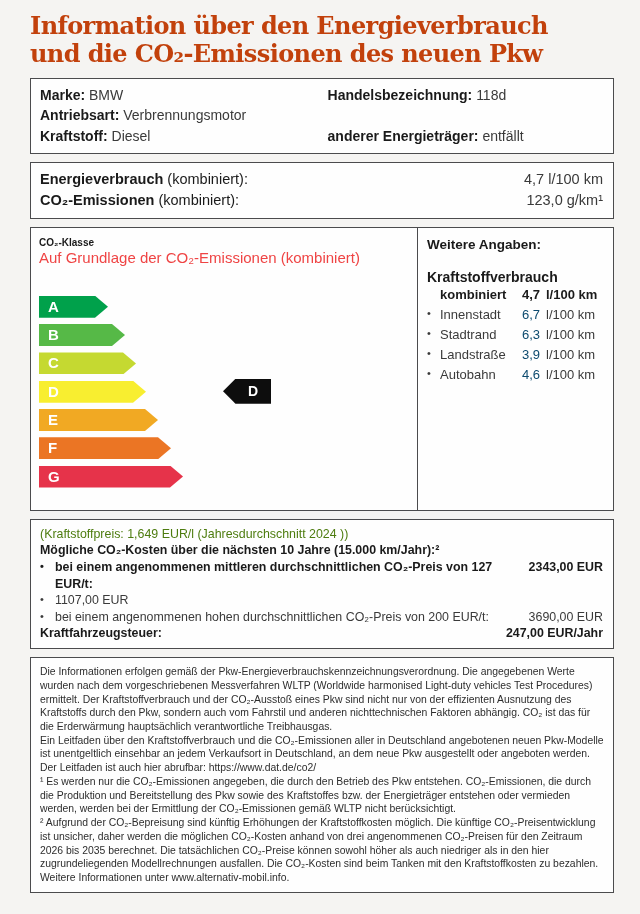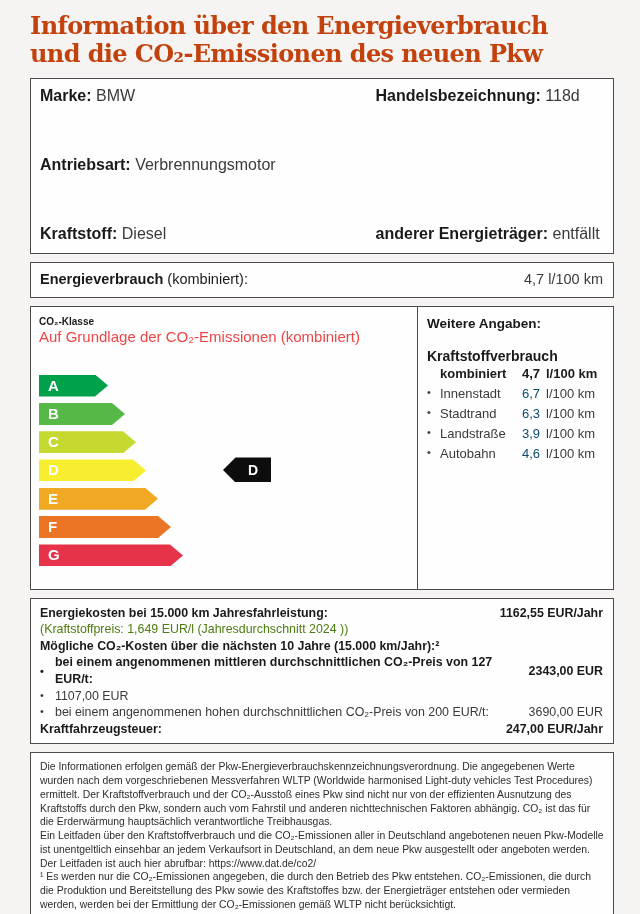--- a/index.html
+++ b/index.html
@@ -24,21 +24,21 @@
     margin-bottom:11px;
   }
 
   .box {
     border:1.4px solid #4b4b4d;
     background:#fefefe;
     margin-bottom:8px;
   }
 
   
-  .vehicle-box { padding:7px 20px 8px 9px; display:grid; grid-template-columns:52% 48%; row-gap:2px; font-size:16px; line-height:1.3;gap:48px; }
+  .vehicle-box { padding:7px 20px 8px 9px; display:grid; grid-template-columns:52% 48%; row-gap:2px; font-size:14px; line-height:1.3; }
   .vcell .lbl { font-weight:700; }
   .vcell .val { color:#3a3a3a; }
 
   
   .cons-box { padding:6px 10px 7px 9px; font-size:14.5px; }
   .cons-row { display:flex; justify-content:space-between; line-height:1.45; }
   .cons-row .b { font-weight:700; }
   .cons-value { color:#3a3a3a; white-space:nowrap; }
 
   
@@ -68,21 +68,21 @@
   .sp-row { display:flex; line-height:1.55; }
   .sp-row .sp-dot { width:13px; color:#3a3a3a; font-size:11px; }
   .sp-row .sp-label { flex:1; color:#3a3a3a; }
   .sp-row.bold .sp-label, .sp-row.bold .sp-val, .sp-row.bold .sp-unit { font-weight:700; color:#1a1a1a; }
   .sp-val { width:24px; text-align:right; color:#0c4a6e; }
   .sp-unit { width:58px; text-align:left; margin-left:6px; color:#3a3a3a; white-space:nowrap; }
 
   
   .costs-box { padding:6px 10px 6px 9px; font-size:12.4px; line-height:1.34; }
   .cost-row { display:flex; justify-content:space-between; }
-  .cost-row .b, .bold { font-weight:700;align-items:center; }
+  .cost-row .b, .bold { font-weight:700; }
   .cost-note { color:#4d7c0f; }
   .cost-bullet { display:flex; color:#3a3a3a; }
   .cost-bullet.bold { color:#1a1a1a; }
   .cost-bullet .dot { width:15px; font-size:11px; }
   .cost-bullet .btext { flex:1; }
   .cost-bullet .bval { text-align:right; white-space:nowrap; }
 
   
   .fine-box { padding:7px 9px 7px 9px; font-size:10.4px; line-height:1.32; color:#2d2d2d; }
   .fine-box p { margin:0; }
@@ -112,20 +112,24 @@
       <div class="vcell"><span class="lbl">anderer Energieträger:</span> <span class="val">entfällt</span></div>
     </div>
 
   <div class="box cons-box">
 
       <div class="cons-row">
         <div class="cons-label"><span class="b">Energieverbrauch</span><span> (kombiniert):</span></div>
         <div class="cons-value">4,7 l/100 km</div>
       </div>
 
+      <div class="cons-row">
+        <div class="cons-label"><span class="b">CO₂-Emissionen</span><span> (kombiniert):</span></div>
+        <div class="cons-value">123,0 g/km¹</div>
+      </div>
     </div>
 
   <div class="box co2-box">
     <div class="co2-left">
       <div class="co2-heading">CO₂-Klasse</div>
       <div class="co2-sub">Auf Grundlage der CO₂-Emissionen (kombiniert)</div>
       <div class="chart">
         <div class="marker" id="class-marker" style="top: 82.9px; left: 184px;">
             <span id="class-marker-label">D</span>
           </div>
@@ -189,24 +193,20 @@
             <span class="sp-dot">•</span>
             <span class="sp-label">Autobahn</span>
             <span class="sp-val">4,6</span>
             <span class="sp-unit">l/100 km</span>
           </div>
         </div>
     </div>
   </div>
 
   <div class="box costs-box">
-    <div class="cost-row">
-      <span class="b">Energiekosten bei 15.000 km Jahresfahrleistung:</span>
-      <span class="b">1162,55 EUR/Jahr</span>
-    </div>
     <div class="cost-note">(Kraftstoffpreis: 1,649 EUR/l (Jahresdurchschnitt 2024 ))</div>
     <div class="b bold">Mögliche CO₂-Kosten über die nächsten 10 Jahre (15.000 km/Jahr):²</div>
     <div>
 
         <div class="cost-bullet bold">
           <span class="dot">•</span>
           <span class="btext">bei einem angenommenen mittleren durchschnittlichen CO₂-Preis von 127 EUR/t:</span>
           <span class="bval">2343,00 EUR</span>
         </div>
 

